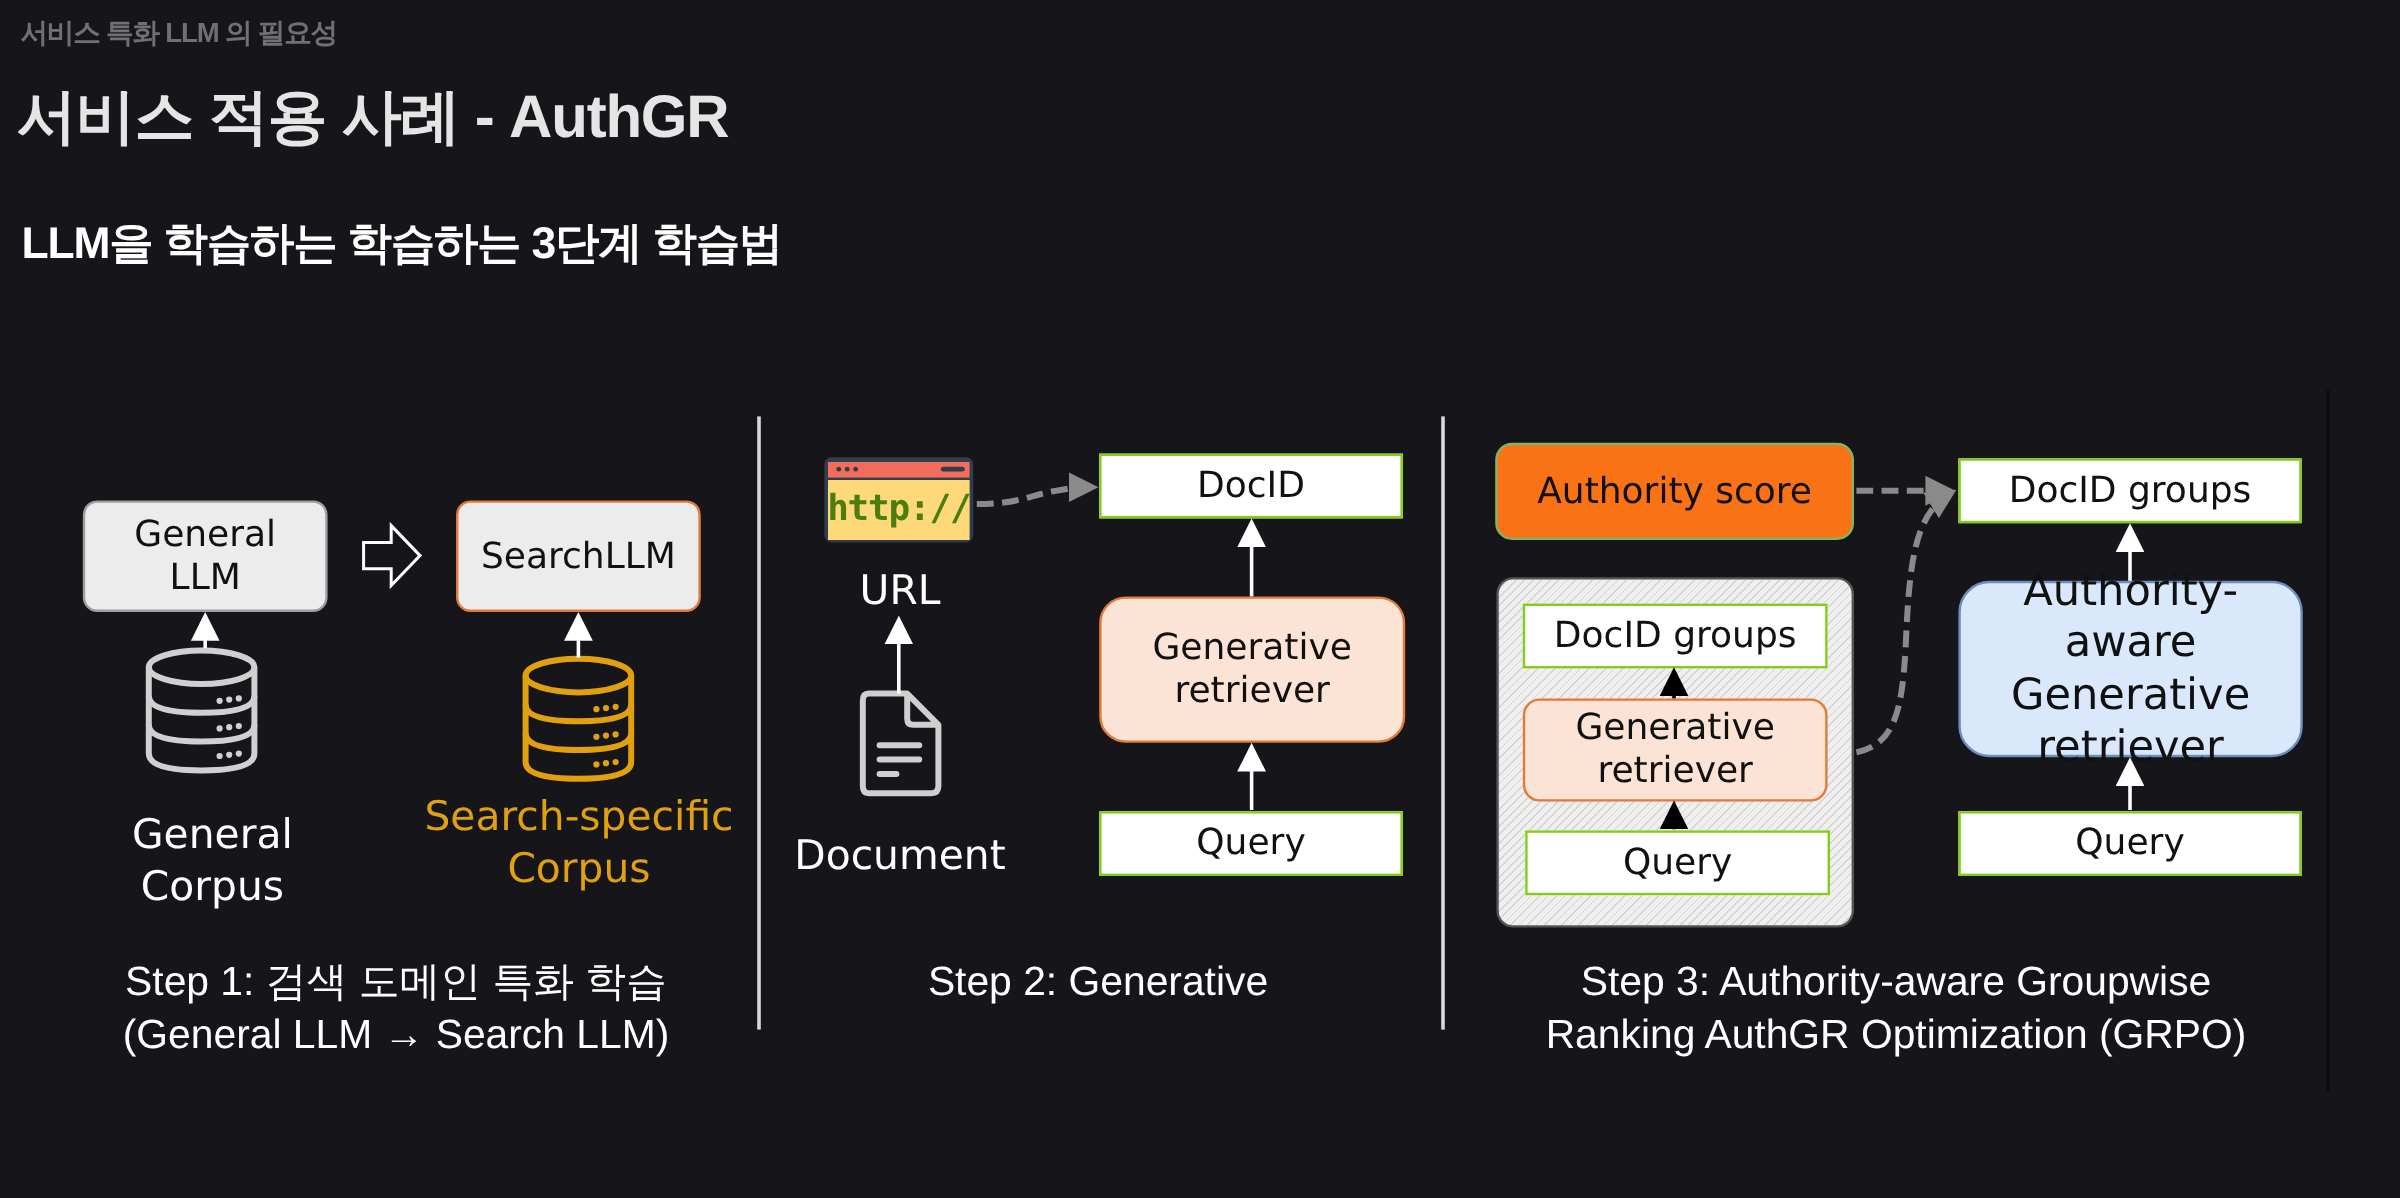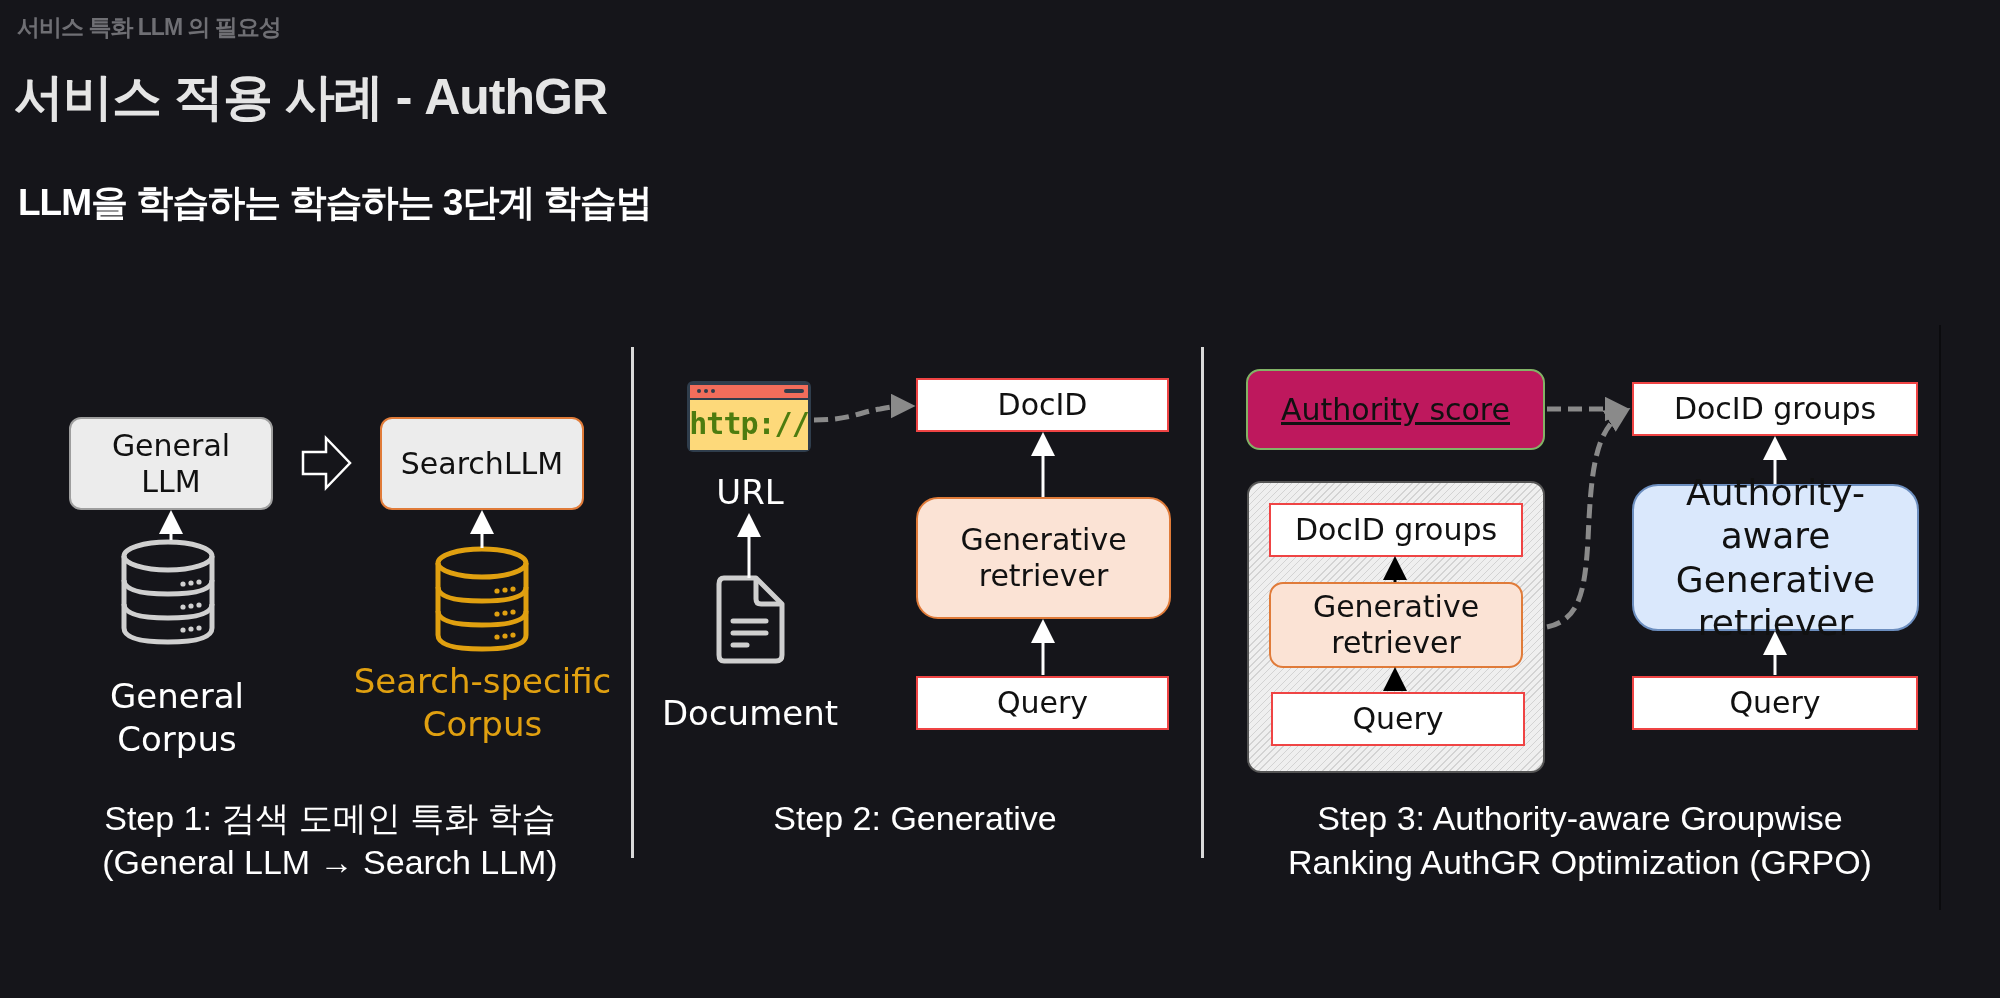--- a/index.html
+++ b/index.html
@@ -25,23 +25,23 @@
   }
   .divider { width: 3px; background: #d9d9d9; }
   .edge-line { width: 2px; background: #0b0b0e; }
 
   .box {
     display: flex; align-items: center; justify-content: center; text-align: center;
     color: #111; box-sizing: border-box; line-height: 1.2;
   }
   .box-grey { background: #ececec; border: 2px solid #9e9e9e; border-radius: 12px; font-size: 30px; }
   .box-grey-orange { background: #ececec; border: 2px solid #e07b39; border-radius: 12px; font-size: 30px; }
-  .box-white { background: #ffffff; border: 2px solid #ef4444; font-size: 30px; }
+  .box-white { background: #ffffff; border: 2px solid #84cc16; font-size: 30px; }
   .box-orange { background: #fbe3d5; border: 2px solid #e07b39; border-radius: 22px; font-size: 30px; }
-  .box-green { background: #be185d; border: 2px solid #82b366; border-radius: 14px; font-size: 30px; text-decoration: underline; }
+  .box-green { background: #f97316; border: 2px solid #82b366; border-radius: 14px; font-size: 30px; }
   .box-blue { background: #dae8fc; border: 2px solid #6c8ebf; border-radius: 26px; font-size: 36px; }
   .hatch {
     border-radius: 14px; border: 2px solid #555;
     background-color: #efefef;
     background-image: repeating-linear-gradient(135deg, #d3d3d3 0 1px, transparent 1px 5px);
   }
   .label-white { color: #ffffff; font-size: 34px; text-align: center; line-height: 1.25; margin-top: 11px; }
   .label-gold { color: #e0a010; font-size: 34px; text-align: center; line-height: 1.25; }
   .caption {
     color: #ffffff; font-size: 34px; text-align: center; line-height: 1.28;

